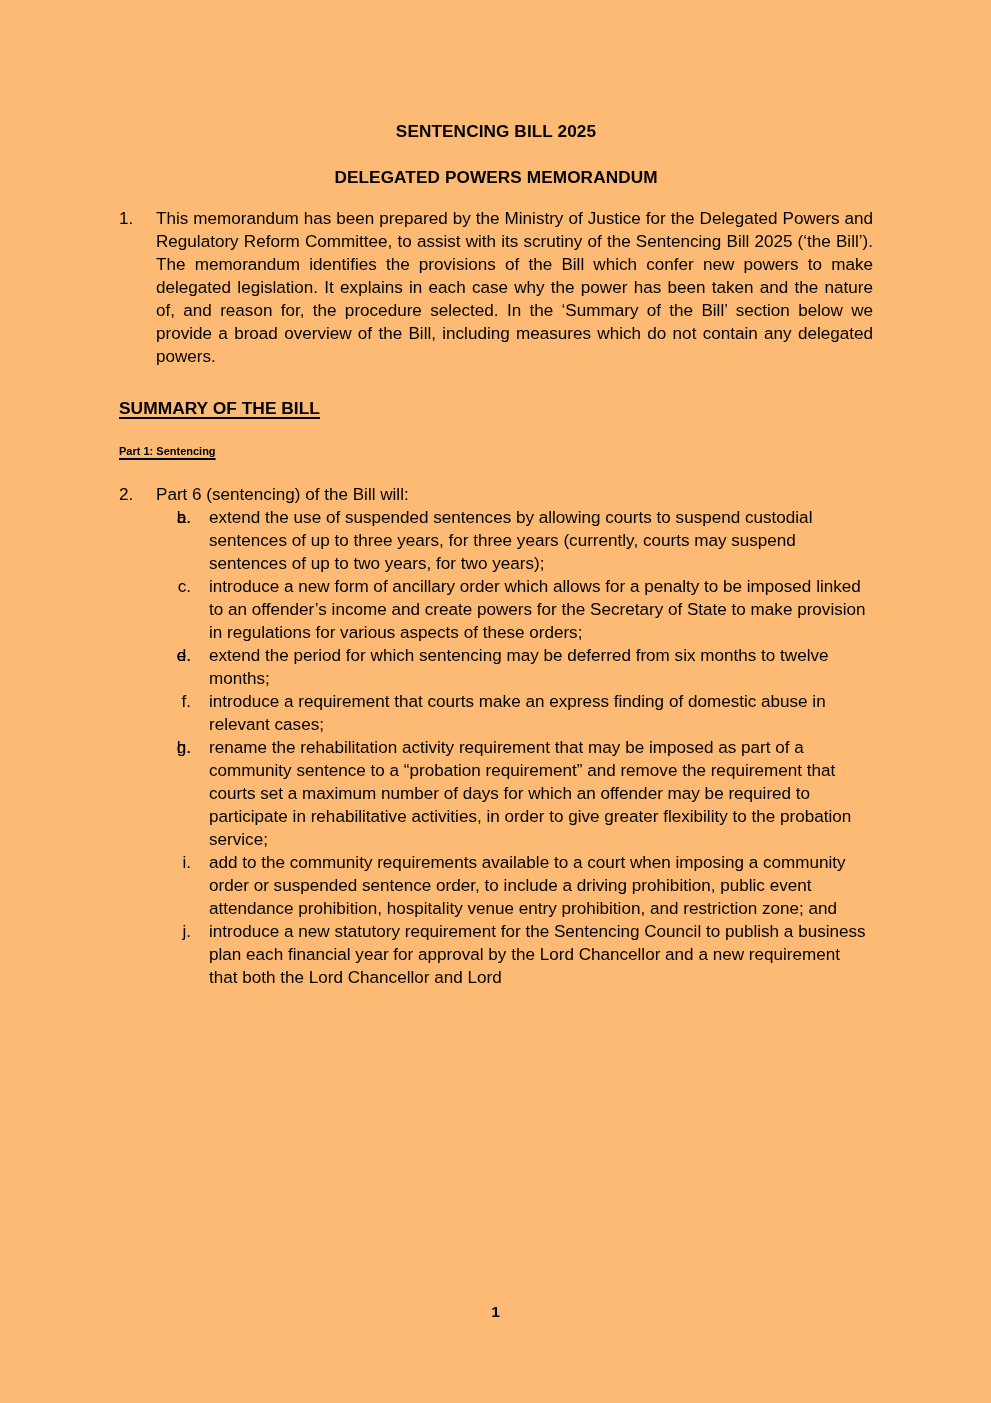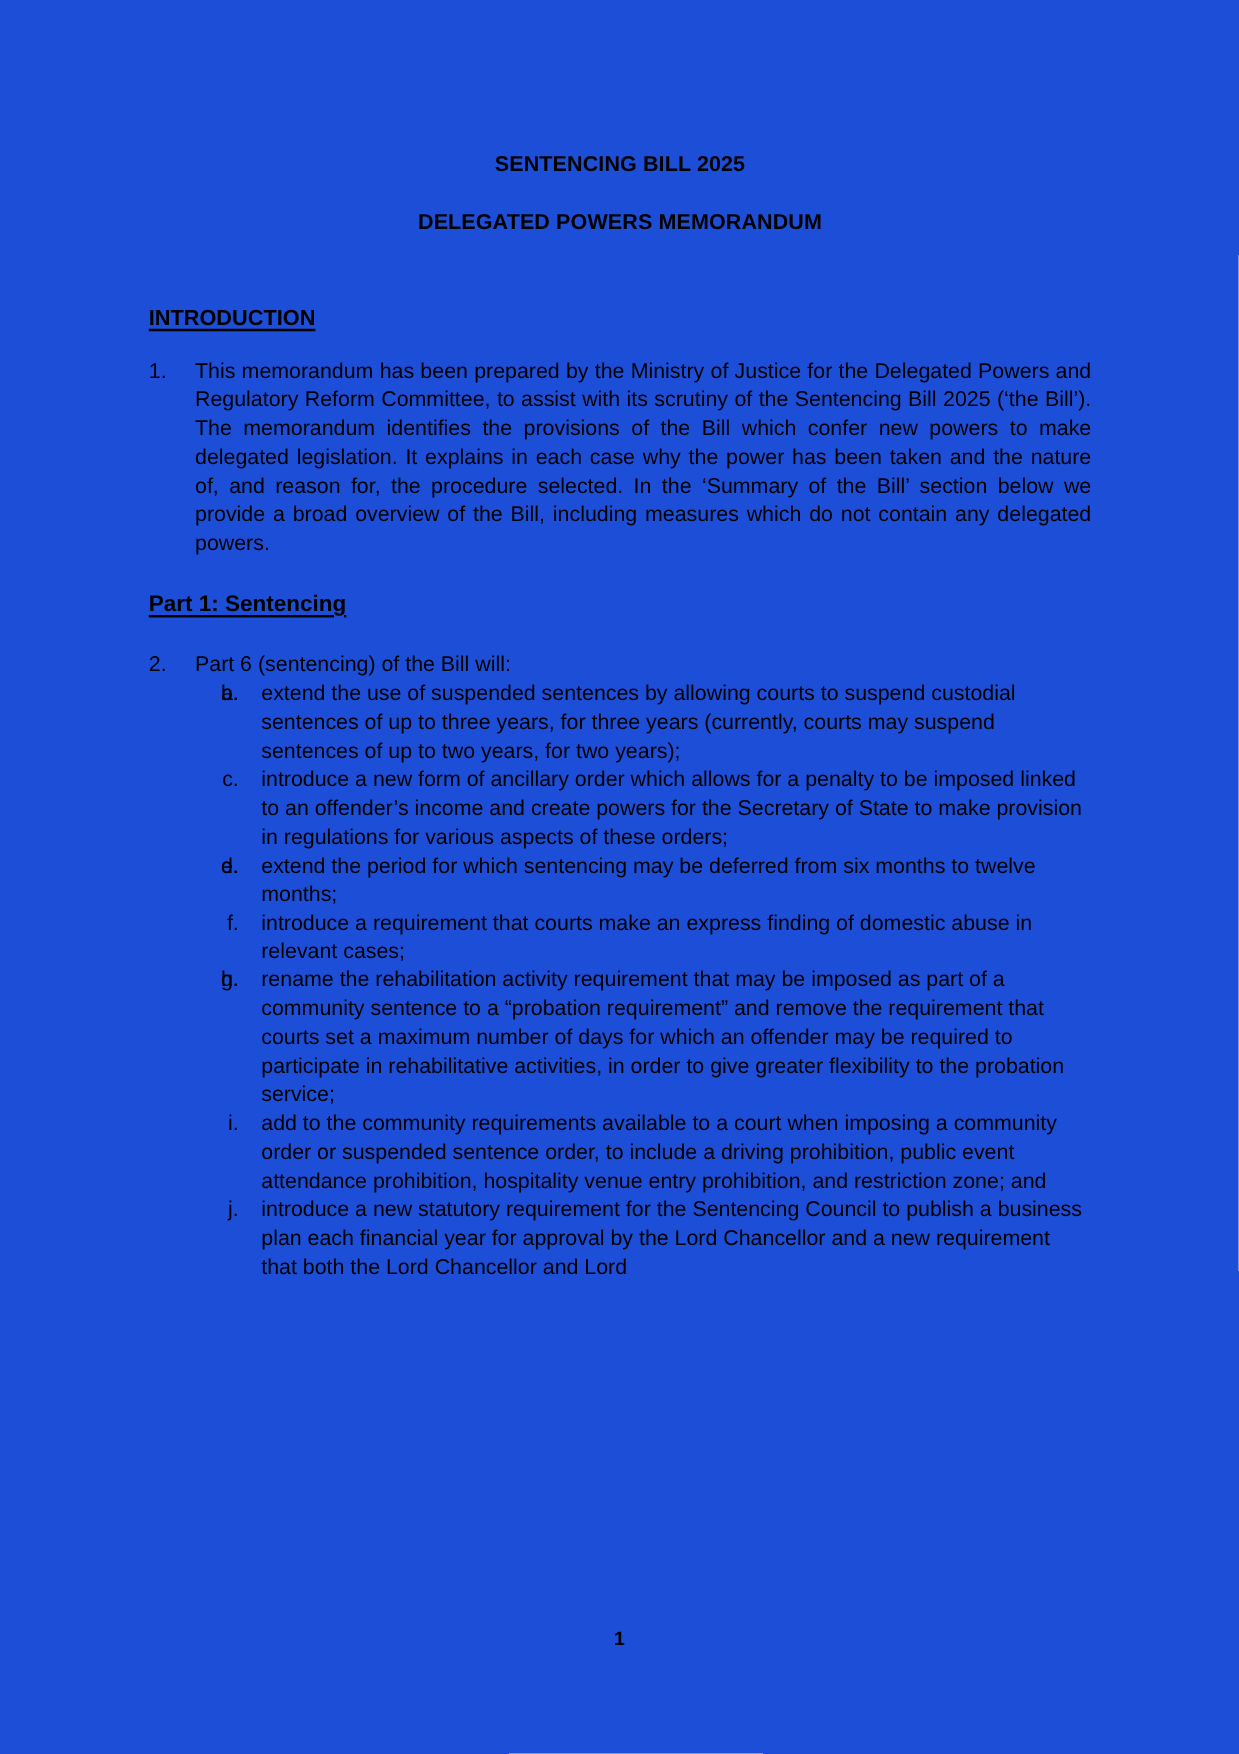--- a/index.html
+++ b/index.html
@@ -10,21 +10,21 @@
   }
   body {
     font-family: "Liberation Sans", sans-serif;
     color: #000000;
   }
   .page {
     position: relative;
     width: 991px;
     height: 1403px;
     margin: 0 auto;
-    background: #1d4ed8;
+    background: #fdba74;
     box-sizing: border-box;
     overflow: hidden;
   }
   .content {
     position: absolute;
     left: 119px;
     top: 0;
     width: 754px;   
   }
 
@@ -43,21 +43,21 @@
   .section-heading {
     font-weight: bold;
     font-size: 17.4px;
     text-decoration: underline;
     text-underline-offset: 3px;
     text-decoration-thickness: 2px;
     line-height: 1.2;
   }
   .heading-introduction { margin-top: 57px; }
   .heading-summary { margin-top: 29px; }
-  .heading-part1 { margin-top: 26px; font-size: 18px; }
+  .heading-part1 { margin-top: 26px; font-size: 11px; }
 
   
   ol.numlist {
     list-style: none;
     margin: 0;
     padding: 0;
   }
   ol.numlist > li {
     position: relative;
     padding-left: 37px;
@@ -111,29 +111,29 @@
 </head>
 <body>
 
 <div class="page">
   <div class="content">
 
     <div class="doc-title first">SENTENCING BILL 2025</div>
 
     <div class="doc-title second">DELEGATED POWERS MEMORANDUM</div>
 
-    <div class="section-heading heading-introduction">INTRODUCTION</div>
 
     <ol class="numlist">
       <li class="para-1">
         <span class="marker">1.</span>
         <span>This memorandum has been prepared by the Ministry of Justice for the Delegated Powers and Regulatory Reform Committee, to assist with its scrutiny of the Sentencing Bill 2025 (‘the Bill’). The memorandum identifies the provisions of the Bill which confer new powers to make delegated legislation. It explains in each case why the power has been taken and the nature of, and reason for, the procedure selected. In the ‘Summary of the Bill’ section below we provide a broad overview of the Bill, including measures which do not contain any delegated powers.</span>
       </li>
     </ol>
 
+    <div class="section-heading heading-summary">SUMMARY OF THE BILL</div>
 
     <div class="section-heading heading-part1">Part 1: Sentencing</div>
 
     <ol class="numlist">
       <li class="para-2">
         <span class="marker">2.</span>
         <span>Part 6 (sentencing) of the Bill will:</span>
       </li>
     </ol>
 

